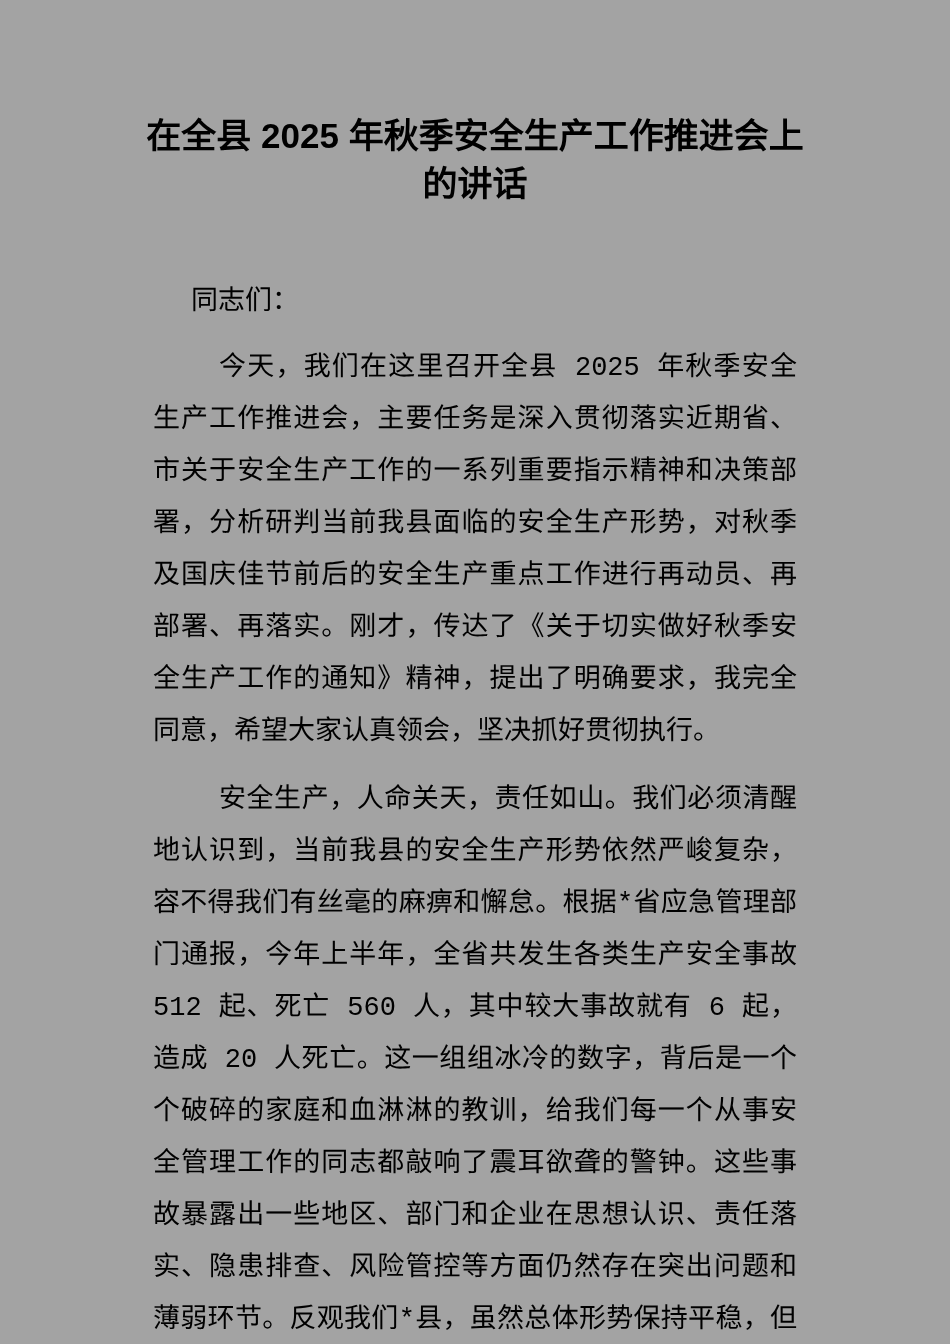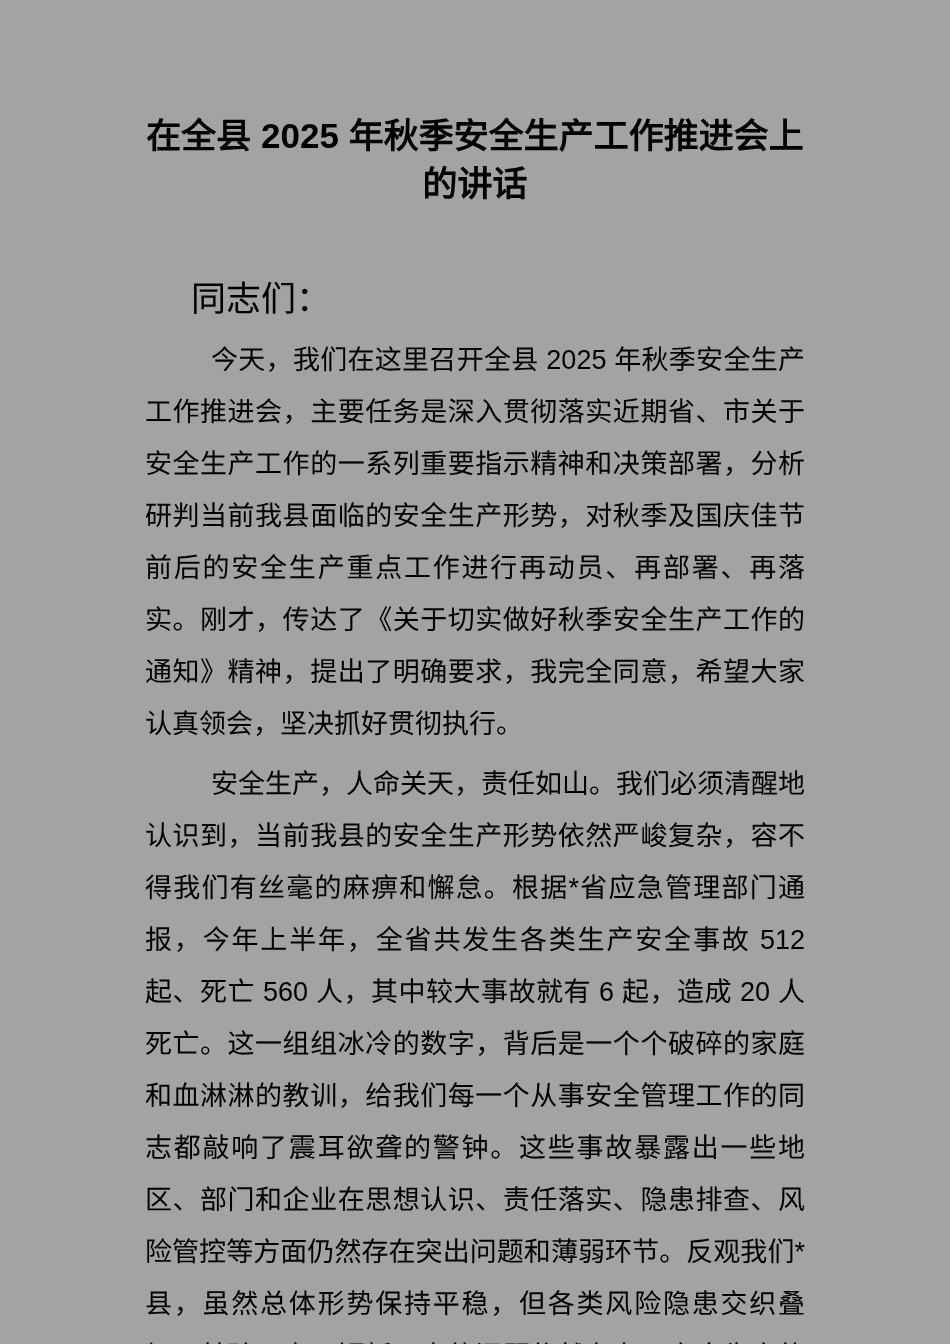--- a/index.html
+++ b/index.html
@@ -34,37 +34,37 @@
     text-align: center;
     color: #000000;
     margin: 0;
     padding-top: 112px;
     letter-spacing: 0px;
     word-break: break-all;
   }
 
   .salutation {
     font-family: "Liberation Serif", "DejaVu Serif", serif;
-    font-size: 35px;
+    font-size: 27px;
     line-height: 52px;
     color: #000000;
     margin: 0;
     padding-top: 66px;
     text-indent: 54px;
     text-align: justify;
     text-justify: inter-ideograph;
     word-break: break-all;
   }
 
   .para {
-    font-family: Liberation Sans, sans-serif;
+    font-family: Liberation Mono, monospace;
     font-size: 27px;
     line-height: 52px;
     color: #000000;
-    margin: 8px;
+    margin: 16px;
     text-indent: 66px;
     text-align: justify;
     text-justify: inter-ideograph;
     word-break: break-all;
   }
 
   .para + .para {
     margin-top: 0;
   }
 </style>

